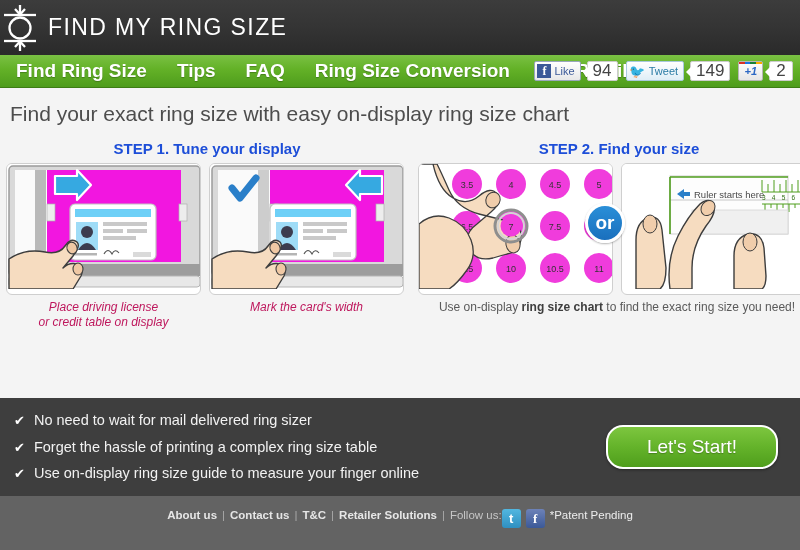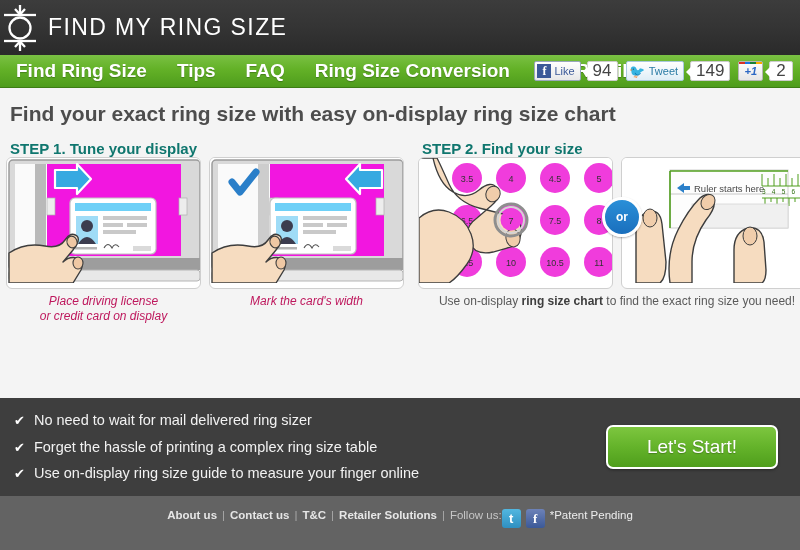--- a/index.html
+++ b/index.html
@@ -84,68 +84,69 @@
   .count::before {
     content:""; position:absolute; left:-5px; top:5px;
     border-top:5px solid transparent; border-bottom:5px solid transparent;
     border-right:5px solid #fff;
   }
 
   
   .main { background:#f4f4f4; padding: 14px 0 0 0; height: 310px; }
   .headline {
     font-size: 21px; color: #4d4d4d; padding-left: 10px; padding-bottom: 14px;
-    font-weight: 700;
+    font-weight: 400;
   }
   .steps { display:flex; padding: 0 6px; gap: 14px; }
   .step-col { }
   .step-title {
-    color:#0f766e; font-size: 15px; font-weight: bold; 
+    color:#1d4ed8; font-size: 15px; font-weight: bold; margin-bottom: 6px;
     padding-left: 4px;
+    text-align: center;
   }
   .panels { display:flex; gap: 8px; position: relative; }
   .panel {
     width: 195px; height: 132px;
     border: 1px solid #cfcfcf; border-radius: 6px;
     background: #fff; overflow: hidden; position: relative;
   }
   .caption {
     text-align:center; font-size: 12px; color: #be185d;
     line-height: 1.25; margin-top: 5px; font-style: italic;
   }
   .cap-row { display:flex; gap: 8px; }
   .cap-cell { width: 195px; }
   .cap-wide { width: 398px; text-align:center; font-size:12px; color:#5a5a5a; margin-top:5px;}
   .cap-wide b { color:#3e3e3e; }
 
   
   .or-badge {
-    position:absolute; left: 184px; top: 40px; z-index: 20;
+    position:absolute; left: 167px; top: 40px; z-index: 20;
     width: 40px; height: 40px; border-radius: 50%;
     background: linear-gradient(to bottom,#2a8fd8,#1a6fbd);
     border: 3px solid #fff;
-    color:#fff; font-size: 12px; font-weight: bold;
+    color:#fff; font-size: 19px; font-weight: bold;
     display:flex; align-items:center; justify-content:center;
     box-shadow: 0 1px 2px rgba(0,0,0,.3);
   }
 
   
   .band {
     background:#3e3e3e; height: 98px;
     display:flex; align-items:center; padding: 0 14px;
     position: relative;
   }
   .bullets { flex: 1; }
   .bullet {
     color:#f2f2f2; font-size: 14.5px; line-height: 1.85;
     display:flex; align-items:baseline;
   }
   .tick { color:#fff; margin-right: 9px; font-size: 13px; }
   .start-btn {
-    width: 172px; height: 44px; border-radius: 7px;
+    width: 172px; height: 44px; border-radius: 17px;
     background: linear-gradient(to bottom,#7dc63f 0%,#64b32a 50%,#4f9e1c 100%);
     border: 2px solid #ffffff;
     color:#fff; font-size: 19px; font-weight: 400;
     display:flex; align-items:center; justify-content:center;
     cursor:pointer; text-shadow: 0 1px 1px rgba(0,0,0,.25);
     box-shadow: 0 1px 3px rgba(0,0,0,.4);
     margin-right: 8px;
   }
 
   
@@ -309,21 +310,21 @@
               <ellipse cx="65" cy="84" rx="5" ry="6" fill="#efc8a4" stroke="#3d3d3d" stroke-width="1.1" transform="rotate(-20 65 84)"></ellipse>
               <ellipse cx="71" cy="105" rx="5" ry="6" fill="#efc8a4" stroke="#3d3d3d" stroke-width="1.1"></ellipse>
             </g>
           </svg>
         </div>
       </div>
 
       <div class="cap-row">
         <div class="cap-cell caption">
           <div>Place driving license</div>
-          <div>or credit card on display</div>
+          <div>or credit table on display</div>
         </div>
         <div class="cap-cell caption">
           <div>Mark the card's width</div>
         </div>
       </div>
     </div>
 
     <div class="step-col">
       <div class="step-title">STEP 2. Find your size</div>
       <div class="panels">

